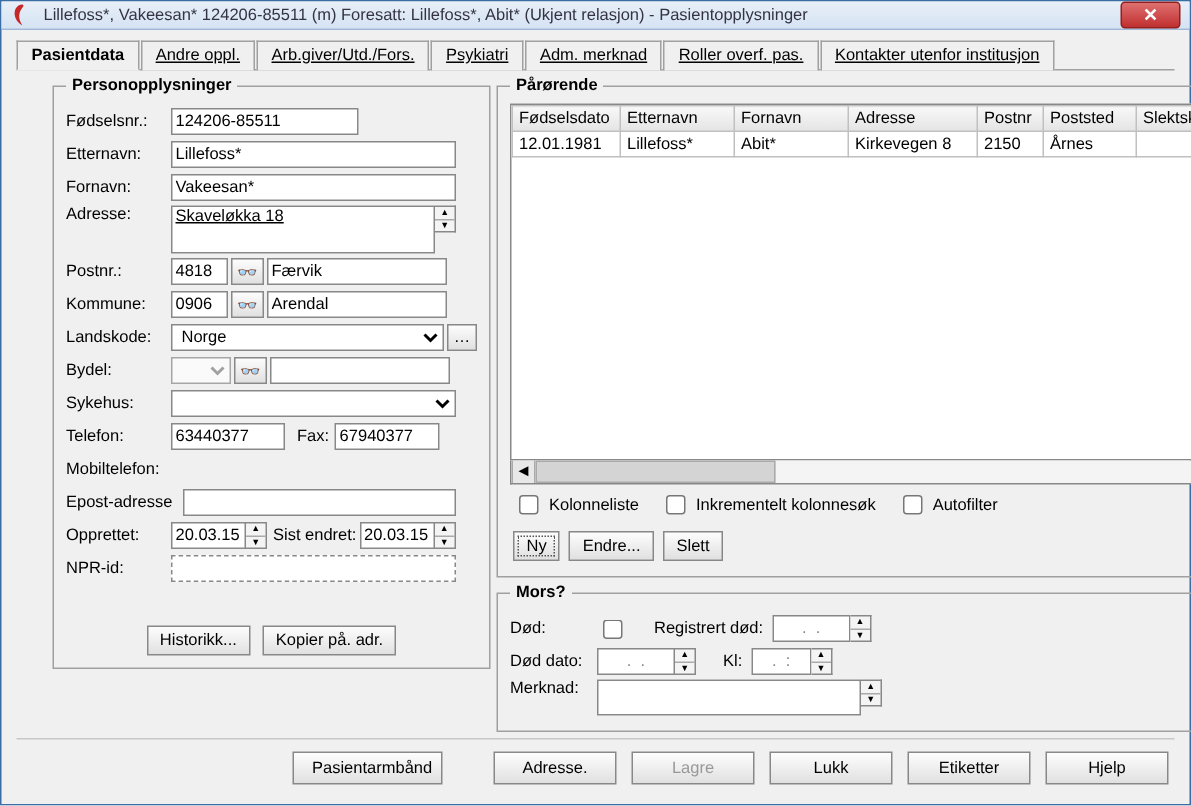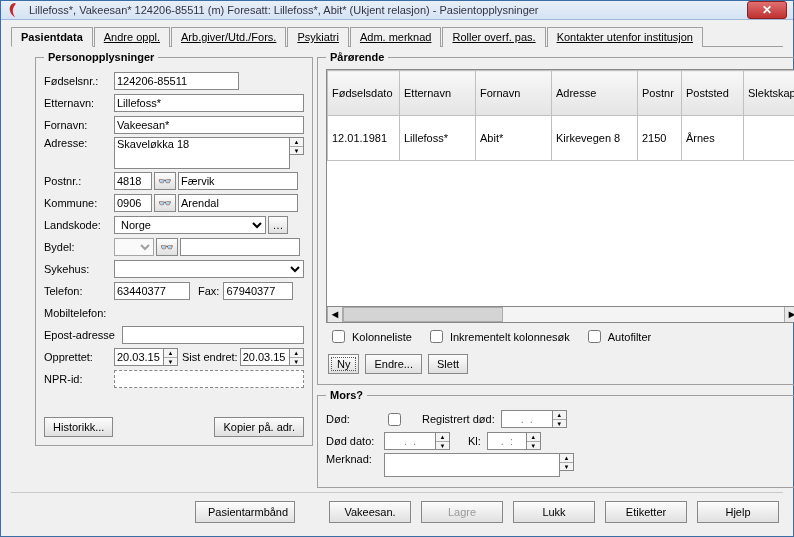--- a/index.html
+++ b/index.html
@@ -93,21 +93,21 @@
     min-height: 20px;
   }
   .label { width: 70px; }
   input[type=text], select, textarea {
     font: inherit;
     border: 1px solid #888;
     height: 18px;
     padding: 0 2px;
     background: white;
   }
-  textarea { resize: none; }
+  textarea { resize: none; text-decoration: underline; }
   .btn {
     height: 22px;
     border: 1px solid #888;
     background: linear-gradient(#fdfdfd, #e0e0e0);
     padding: 0 12px;
     cursor: pointer;
     font: inherit;
   }
   .btn.small { height: 20px; padding: 0 8px; }
   .btn:disabled { color:#999; cursor:default; }
@@ -128,21 +128,21 @@
   .spin div { flex:1; font-size:6px; text-align:center; line-height:8px; cursor:pointer; border-bottom:1px solid #aaa;}
   .spin div:last-child{border-bottom:none;}
   table.grid {
     width: 100%;
     border-collapse: collapse;
     background: white;
     table-layout: fixed;
   }
   table.grid th, table.grid td {
     border: 1px solid #c0c0c0;
-    padding: 16px 4px;
+    padding: 2px 4px;
     text-align: left;
     font-weight: normal;
     white-space: nowrap;
     overflow: hidden;
   }
   table.grid th {
     background: linear-gradient(#f8f8f8, #e4e4e4);
   }
   .grid-wrap {
     border: 1px solid #888;
@@ -169,21 +169,21 @@
     display:flex;
     justify-content: flex-end;
     gap: 10px;
     padding: 8px 4px 6px;
     border-top: 1px solid #c8c8c8;
   }
   .bottom-buttons .spacer { flex:1; }
   .bottom-buttons .btn { width:82px; }
   .date-pair { display:flex; align-items:center;}
   .date-pair input { width:52px; text-align:center; color:#888;}
-  .hist-row { display:flex; justify-content:space-between; gap:8px; margin-top:28px;}
+  .hist-row { display:flex; justify-content:center; gap:8px; margin-top:28px;}
   .dashed { border:1px dashed #888 !important; }
 </style>
 </head>
 <body>
 
 <div class="window">
   <div class="titlebar">
     <svg class="app-icon" viewBox="0 0 16 16">
         <path d="M8 1 C4 1 2 5 3 9 C4 13 8 15 8 15 C8 15 5 11 6 7 C7 3 10 2 8 1 Z" fill="#c62828"></path>
       </svg>
@@ -239,21 +239,21 @@
           <div class="row">
             <span class="label">Kommune:</span>
             <input type="text" style="width: 38px;" value="0906">
             <span class="icon-btn" style="margin:0 2px">
                 <span class="binocular">👓</span>
               </span>
             <input type="text" style="width: 120px;" value="Arendal">
           </div>
           <div class="row">
             <span class="label">Landskode:</span>
-            <select style="width:152px"><option>Norge</option></select>
+            <select style="width:182px"><option>Norge</option></select>
             <span class="icon-btn" style="margin-left:2px;width:20px">…</span>
           </div>
           <div class="row">
             <span class="label">Bydel:</span>
             <select style="width:40px" disabled=""></select>
             <span class="icon-btn" style="margin:0 2px">
                 <span class="binocular">👓</span>
               </span>
             <input type="text" style="width: 120px;" disabled="">
           </div>
@@ -407,20 +407,20 @@
               </div>
           </div>
         </fieldset>
       </div>
     </div>
 
     <div class="bottom-buttons">
       <div style="width:170px"></div>
       <button class="btn" style="width:100px">Pasientarmbånd</button>
       <div class="spacer"></div>
-      <button class="btn">Vakeesan.</button>
+      <button class="btn">Adresse.</button>
       <button class="btn" disabled="">Lagre</button>
       <button class="btn">Lukk</button>
       <button class="btn">Etiketter</button>
       <button class="btn">Hjelp</button>
     </div>
   </div>
 </div>
 
 </body></html>

